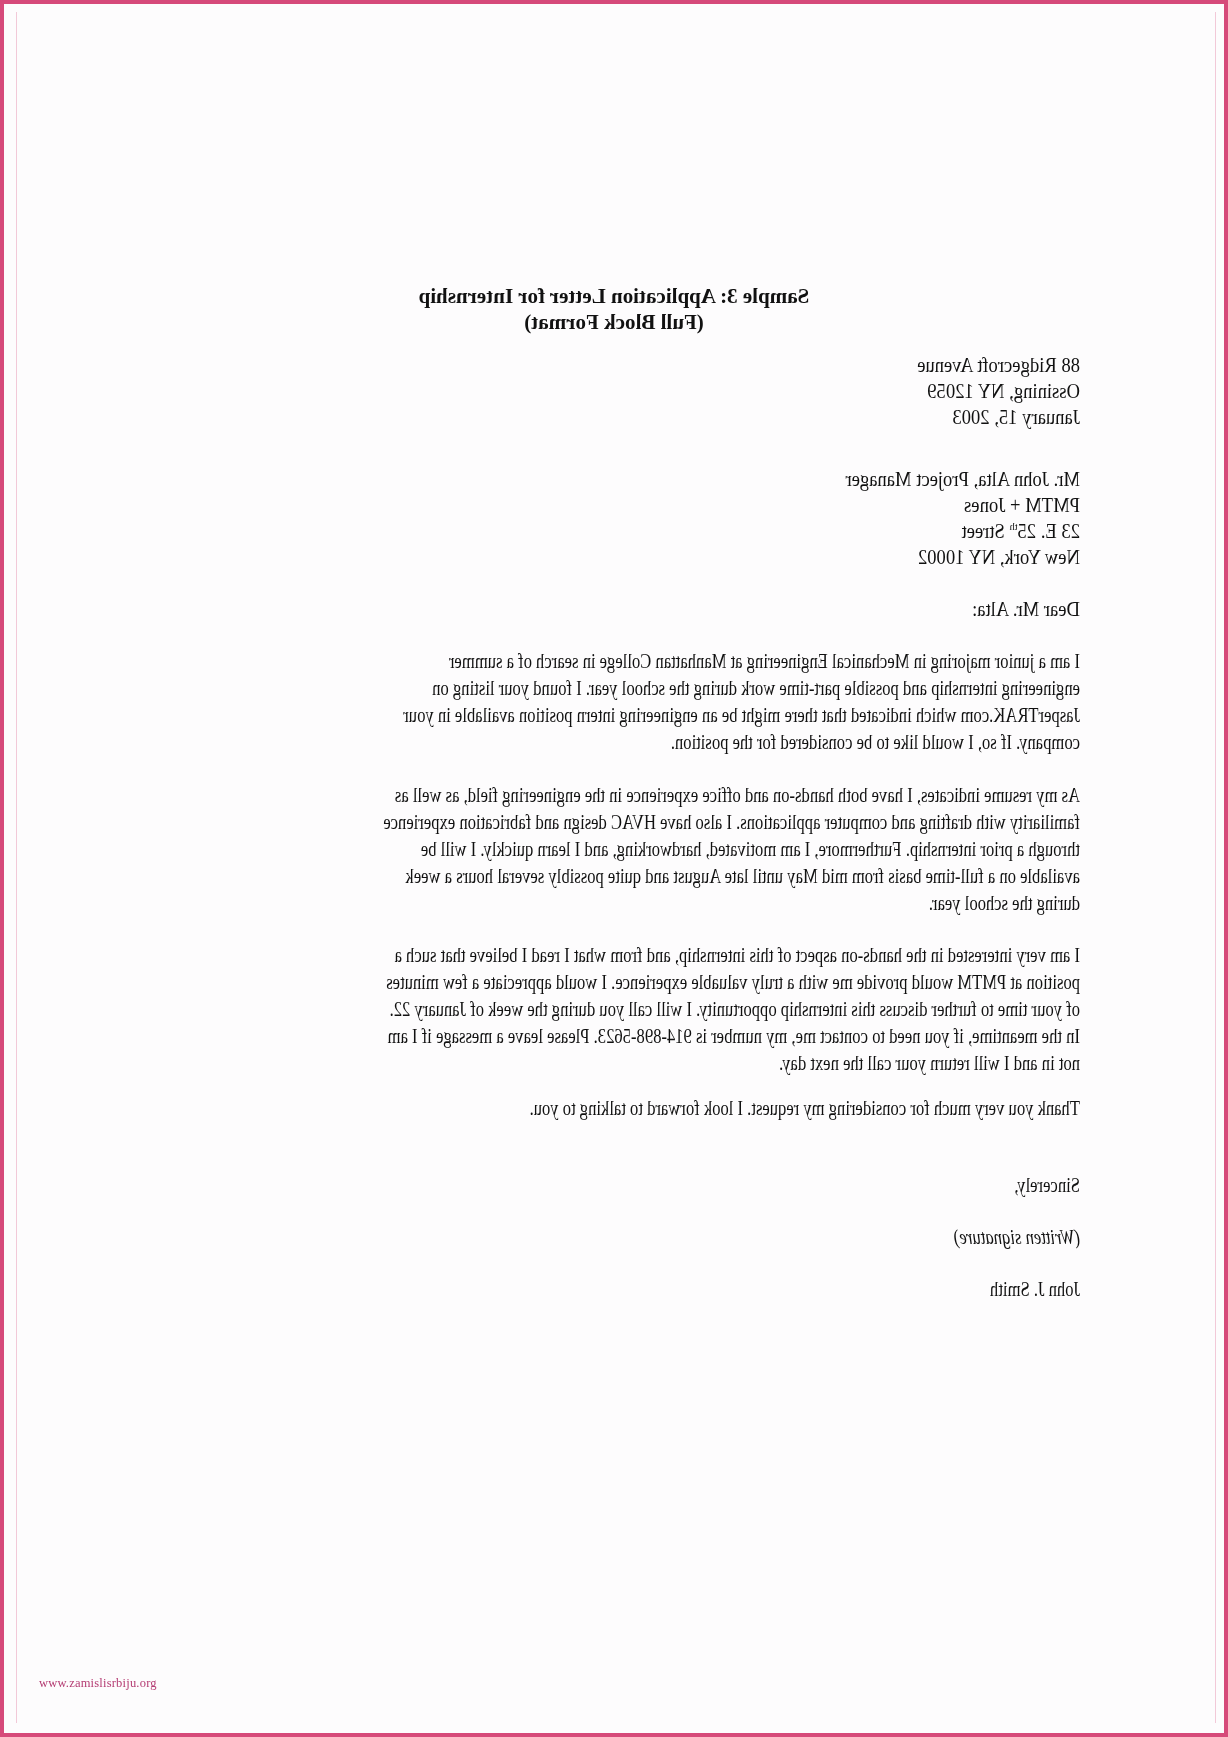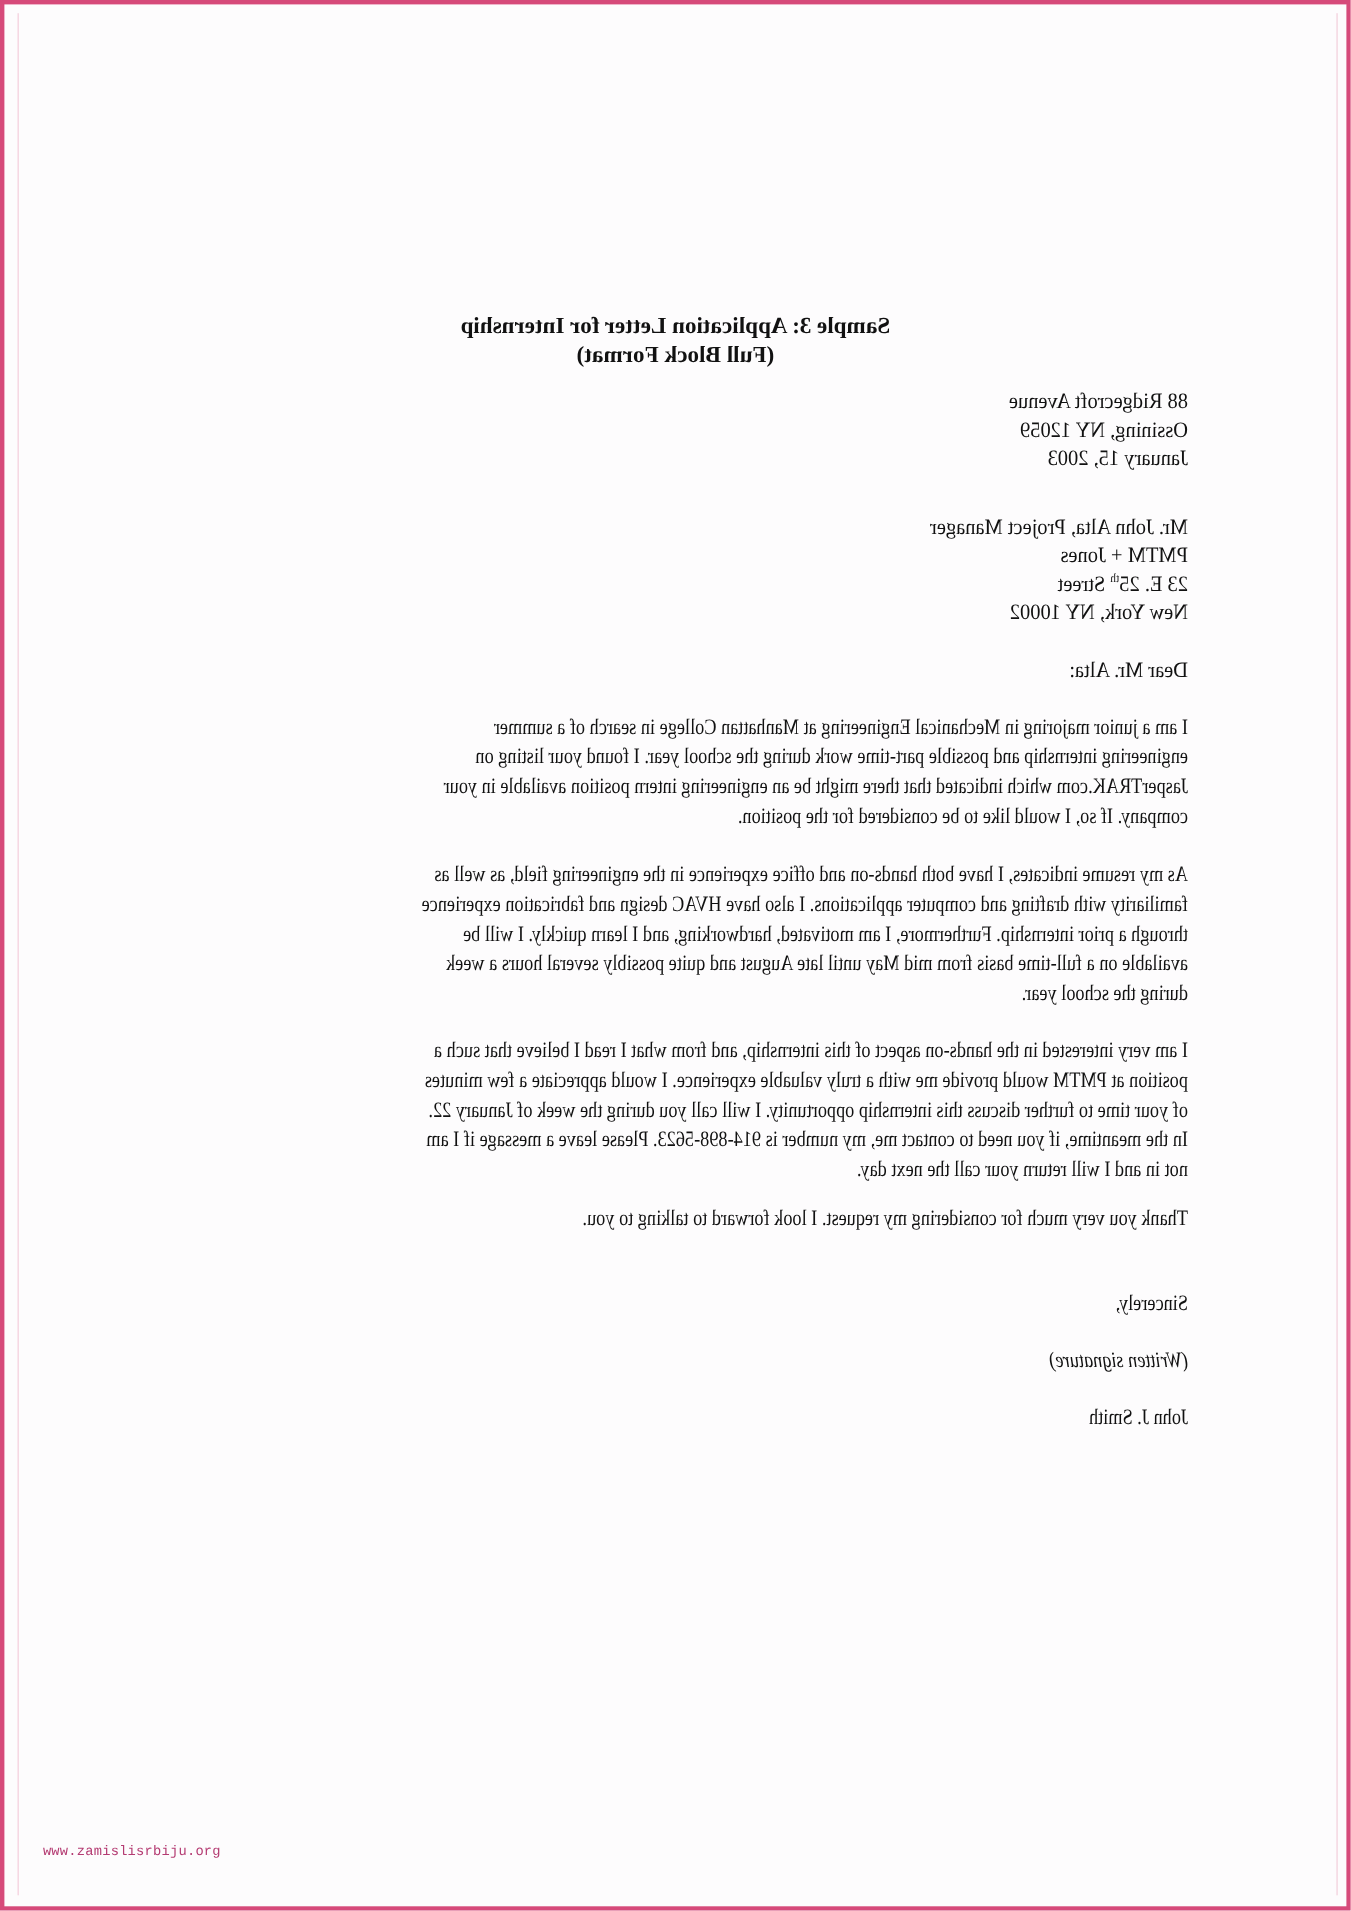--- a/index.html
+++ b/index.html
@@ -30,21 +30,21 @@
   }
   .para {
     position: absolute; left: 148px; width: 1040px; font-size: 20px; line-height: 27px;
     transform: scaleX(0.83); transform-origin: left top; white-space: nowrap;
   }
   .para div { height: 27px; }
   sup { font-size: 11px; line-height: 0; }
   .italic { font-style: italic; }
   .watermark {
     position: absolute; left: 39px; top: 1676px;
-    font-family: Liberation Mono, monospace; font-size: 12.5px; color: #b43b72;
+    font-family: Liberation Serif, serif; font-size: 12.5px; color: #b43b72;
     letter-spacing: 0.2px;
   }
 </style>
 </head>
 <body>
 
 <div class="frame">
   <div class="inner-line"></div>
 </div>
 

